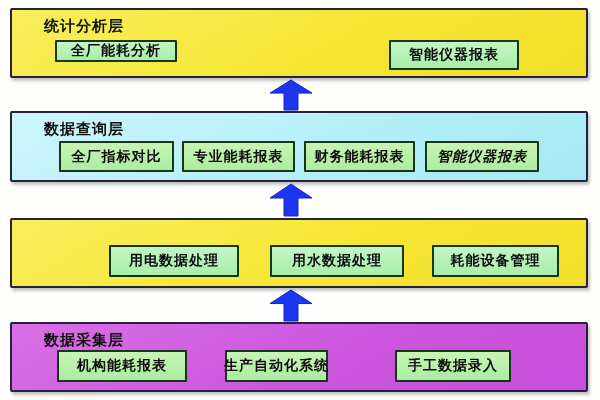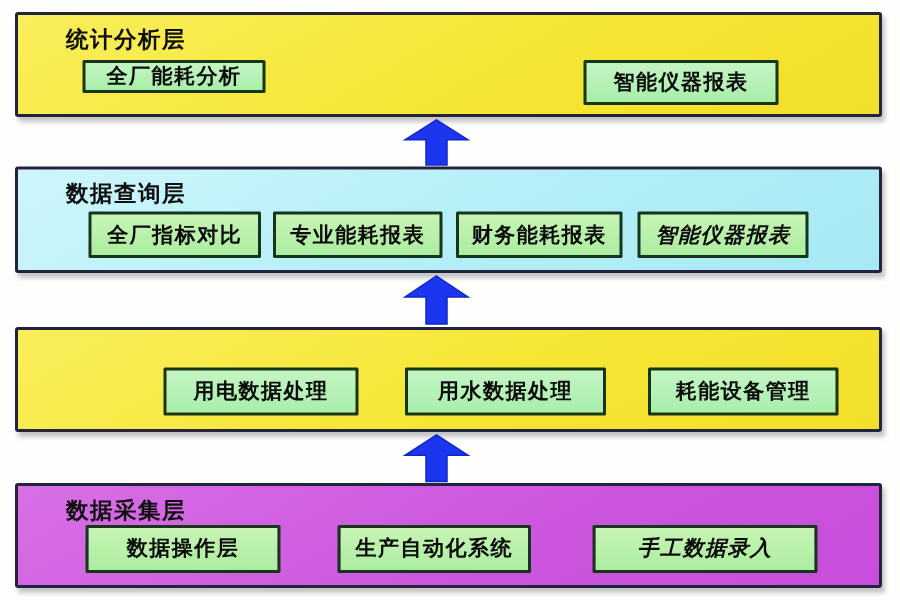--- a/index.html
+++ b/index.html
@@ -75,18 +75,18 @@
   </section>
 
   <div class="arrow" style="left:268px;top:289px;height:33px;">
     <svg viewBox="0 0 46 34" preserveAspectRatio="none">
       <polygon points="23,1 44,15 30,15 30,33 16,33 16,15 2,15"></polygon>
     </svg>
   </div>
 
   <section class="layer magenta" style="top:322px;height:70px;">
     <div class="layer-title">数据采集层</div>
-    <div class="node" style="left:45px;top:26px;width:130px;height:32px;">数据操作层</div>
-    <div class="node" style="left:213px;top:26px;width:129px;height:32px;">生产自动化系统</div>
-    <div class="node" style="left:383px;top:26px;width:150px;height:32px;font-style:italic;">手工数据录入</div>
+    <div class="node" style="left:45px;top:26px;width:130px;height:32px;">机构能耗报表</div>
+    <div class="node" style="left:213px;top:26px;width:103px;height:32px;">生产自动化系统</div>
+    <div class="node" style="left:383px;top:26px;width:116px;height:32px;">手工数据录入</div>
   </section>
 
 </div>
 
 </body></html>

